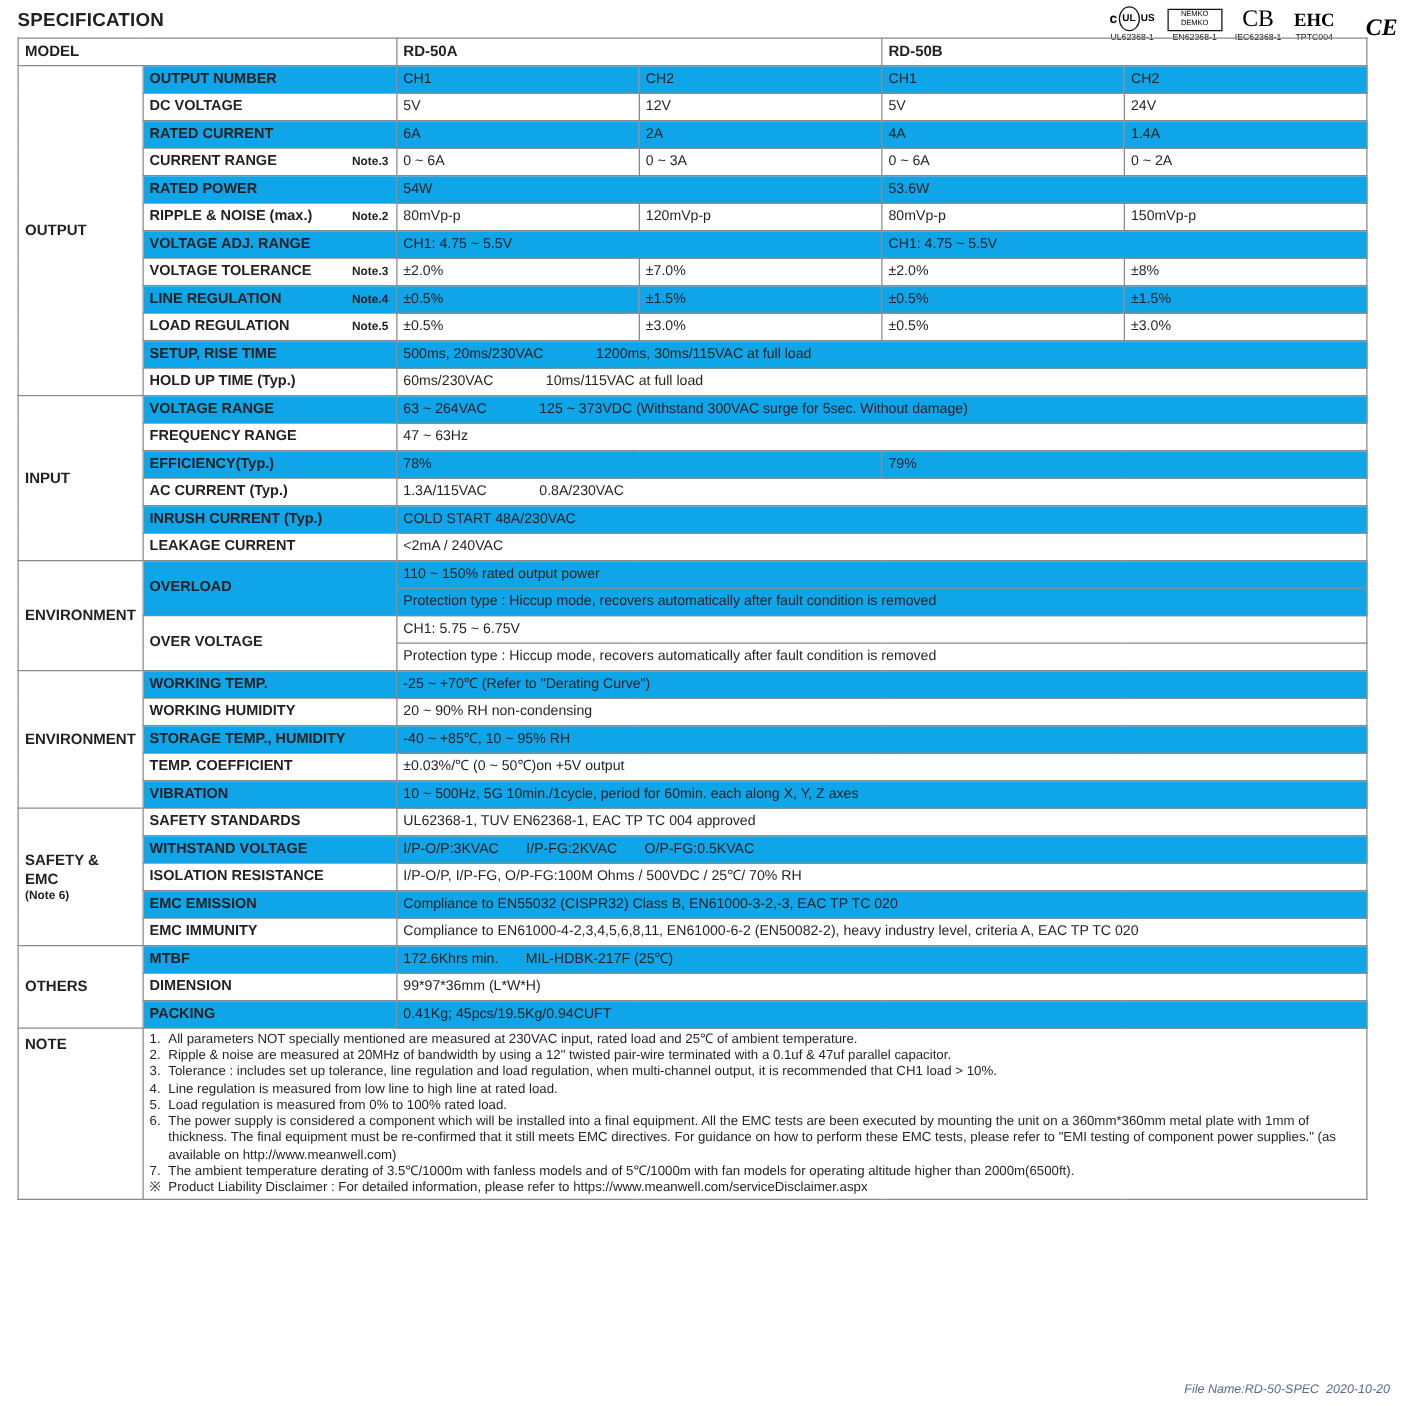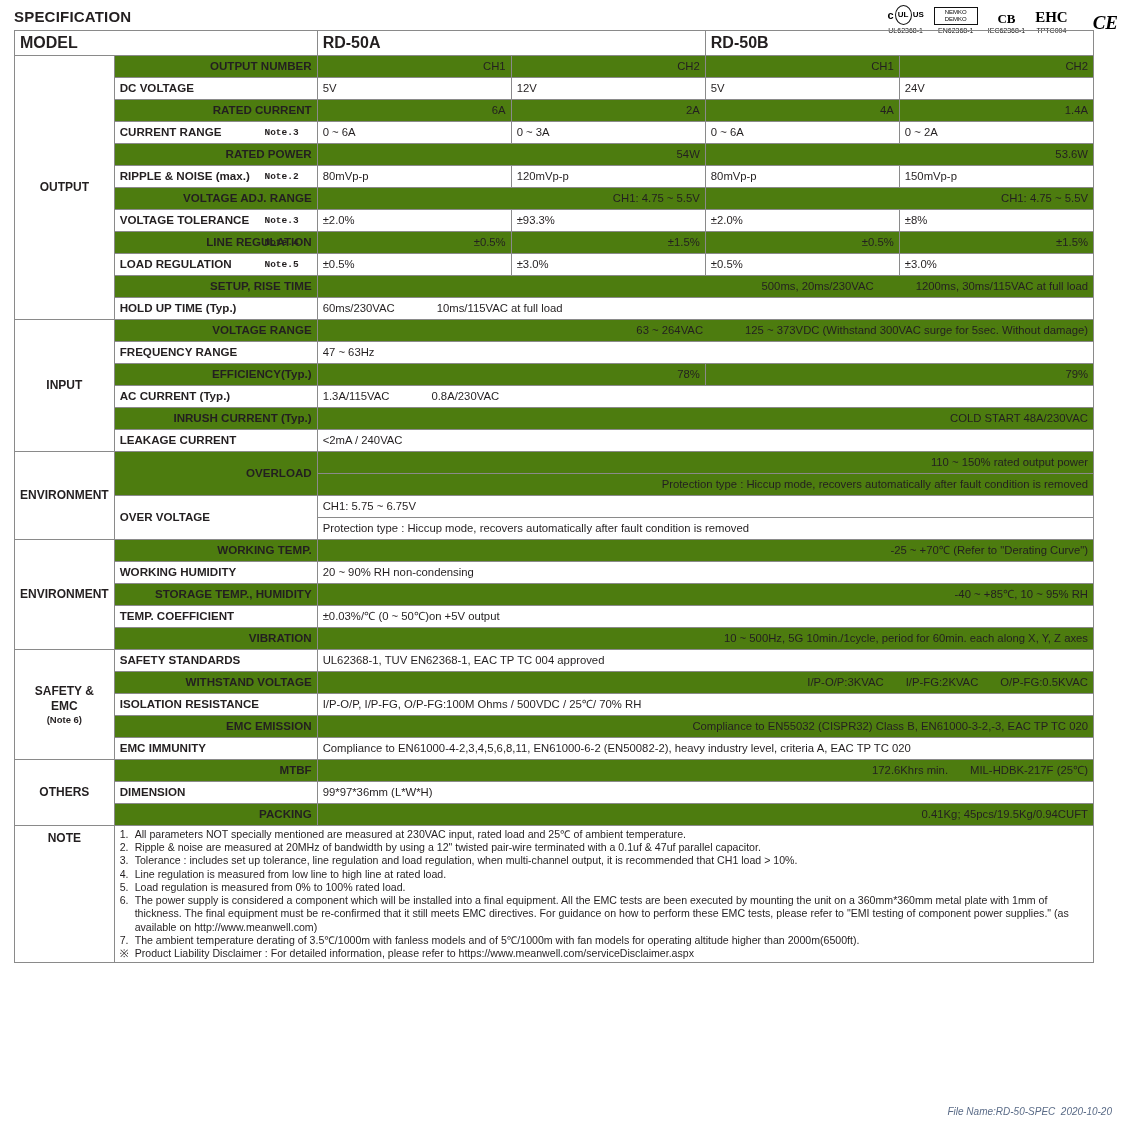--- a/index.html
+++ b/index.html
@@ -53,21 +53,21 @@
   }
   .cert .ul-us { font-size: 8px; font-weight: bold; }
   .cert .demko {
     border: 1px solid #111;
     font-size: 6px;
     padding: 1px 2px;
     text-align: center;
     width: 44px;
     line-height: 1.15;
   }
-  .cert .cb { font-size: 13px; font-weight: bold; font-family: "Liberation Serif", serif; }
+  .cert .cb { font-size: 19px; font-weight: normal; font-family: "Liberation Serif", serif; }
   .cert .eac { font-size: 15px; font-weight: bold; font-family: "Liberation Serif", serif; letter-spacing: 0px; margin-top: 40px;}
   .cert .ce { font-size: 19px; font-weight: bold; font-family: "Liberation Serif", serif; font-style: italic; margin-left: 15px; }
 
   
   .spec-title {
     position: absolute;
     left: 14px;
     top: 8px;
     font-size: 15px;
     font-weight: bold;
@@ -87,47 +87,45 @@
   }
   table.spec td {
     border: 1px solid #8a8a8a;
     padding: 2px 5px;
     vertical-align: middle;
     height: 22px;
     line-height: 1.25;
   }
   .sect {
     width: 84px;
-    text-align: center;
     font-weight: bold;
     font-size: 12px;
   }
   .sect .note6 {
     display: block;
     font-size: 9.5px;
     font-weight: bold;
   }
   .param {
     width: 204px;
     font-weight: bold;
     font-size: 11.6px;
     white-space: nowrap;
     position: relative;
   }
   .param .note {
     font-size: 9.5px;
     font-weight: bold;
     position: absolute;
-    right: 18px;
+    right: 6px;
     bottom: 4px;
-    font-family: Liberation Mono, monospace;
   }
   .v { width: 198px; }
-  .shade { background: #4d7c0f; text-align: right; }
-  .c-head { font-weight: bold; font-size: 16px; }
+  .shade { background: #0ea5e9; }
+  .c-head { font-weight: bold; font-size: 12px; }
   .gap-l { display: inline-block; width: 42px; }
   .gap-s { display: inline-block; width: 22px; }
 
   td.notecell {
     font-size: 10.6px;
     line-height: 1.33;
     padding: 4px 6px 5px 6px;
     vertical-align: top;
   }
   .notelist {
@@ -265,21 +263,21 @@
         <td class="param shade">VOLTAGE ADJ. RANGE</td>
         <td class="v shade" colspan="2">CH1: 4.75 ~ 5.5V</td>
         <td class="v shade" colspan="2">CH1: 4.75 ~ 5.5V</td>
       </tr>
       <tr>
         <td class="param">
           <span>VOLTAGE TOLERANCE</span>
           <span class="note">Note.3</span>
         </td>
         <td class="v">±2.0%</td>
-        <td class="v">±93.3%</td>
+        <td class="v">±7.0%</td>
         <td class="v">±2.0%</td>
         <td class="v">±8%</td>
       </tr>
       <tr>
         <td class="param shade">
           <span>LINE REGULATION</span>
           <span class="note">Note.4</span>
         </td>
         <td class="v shade">±0.5%</td>
         <td class="v shade">±1.5%</td>

